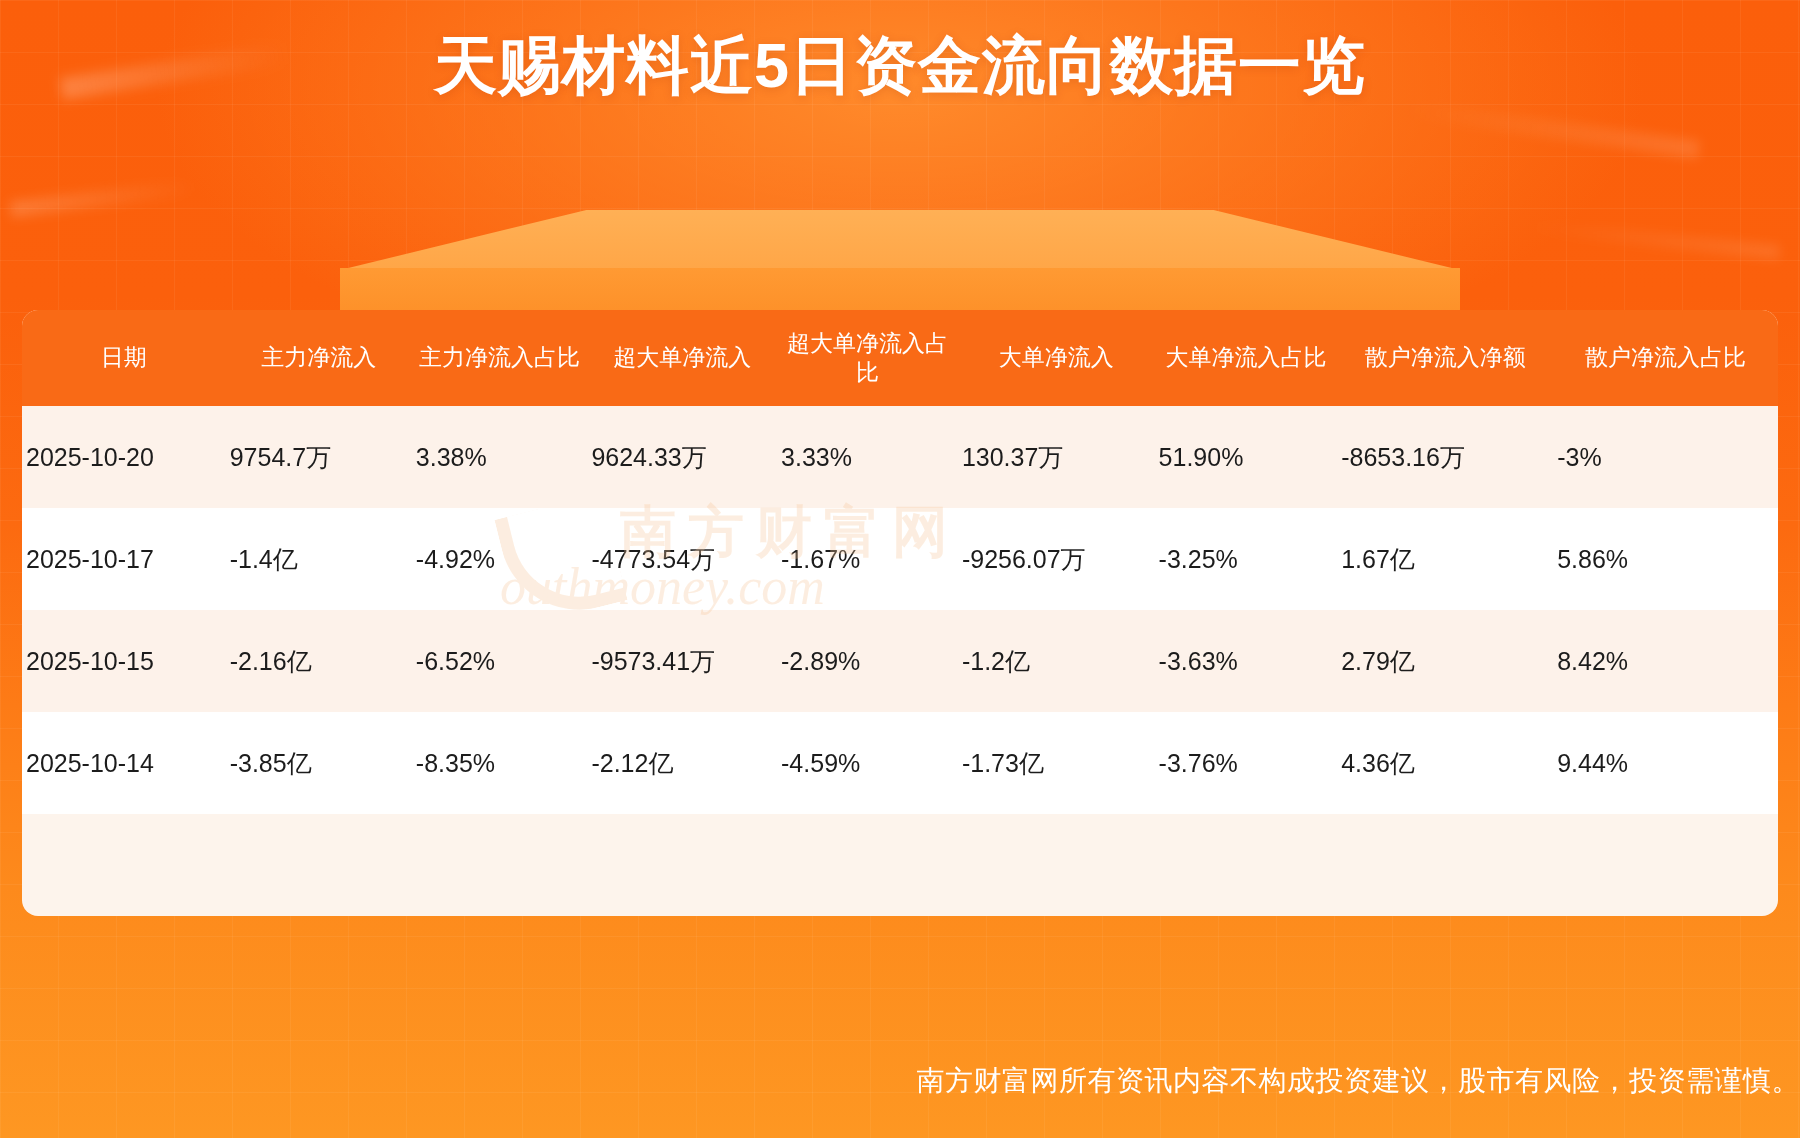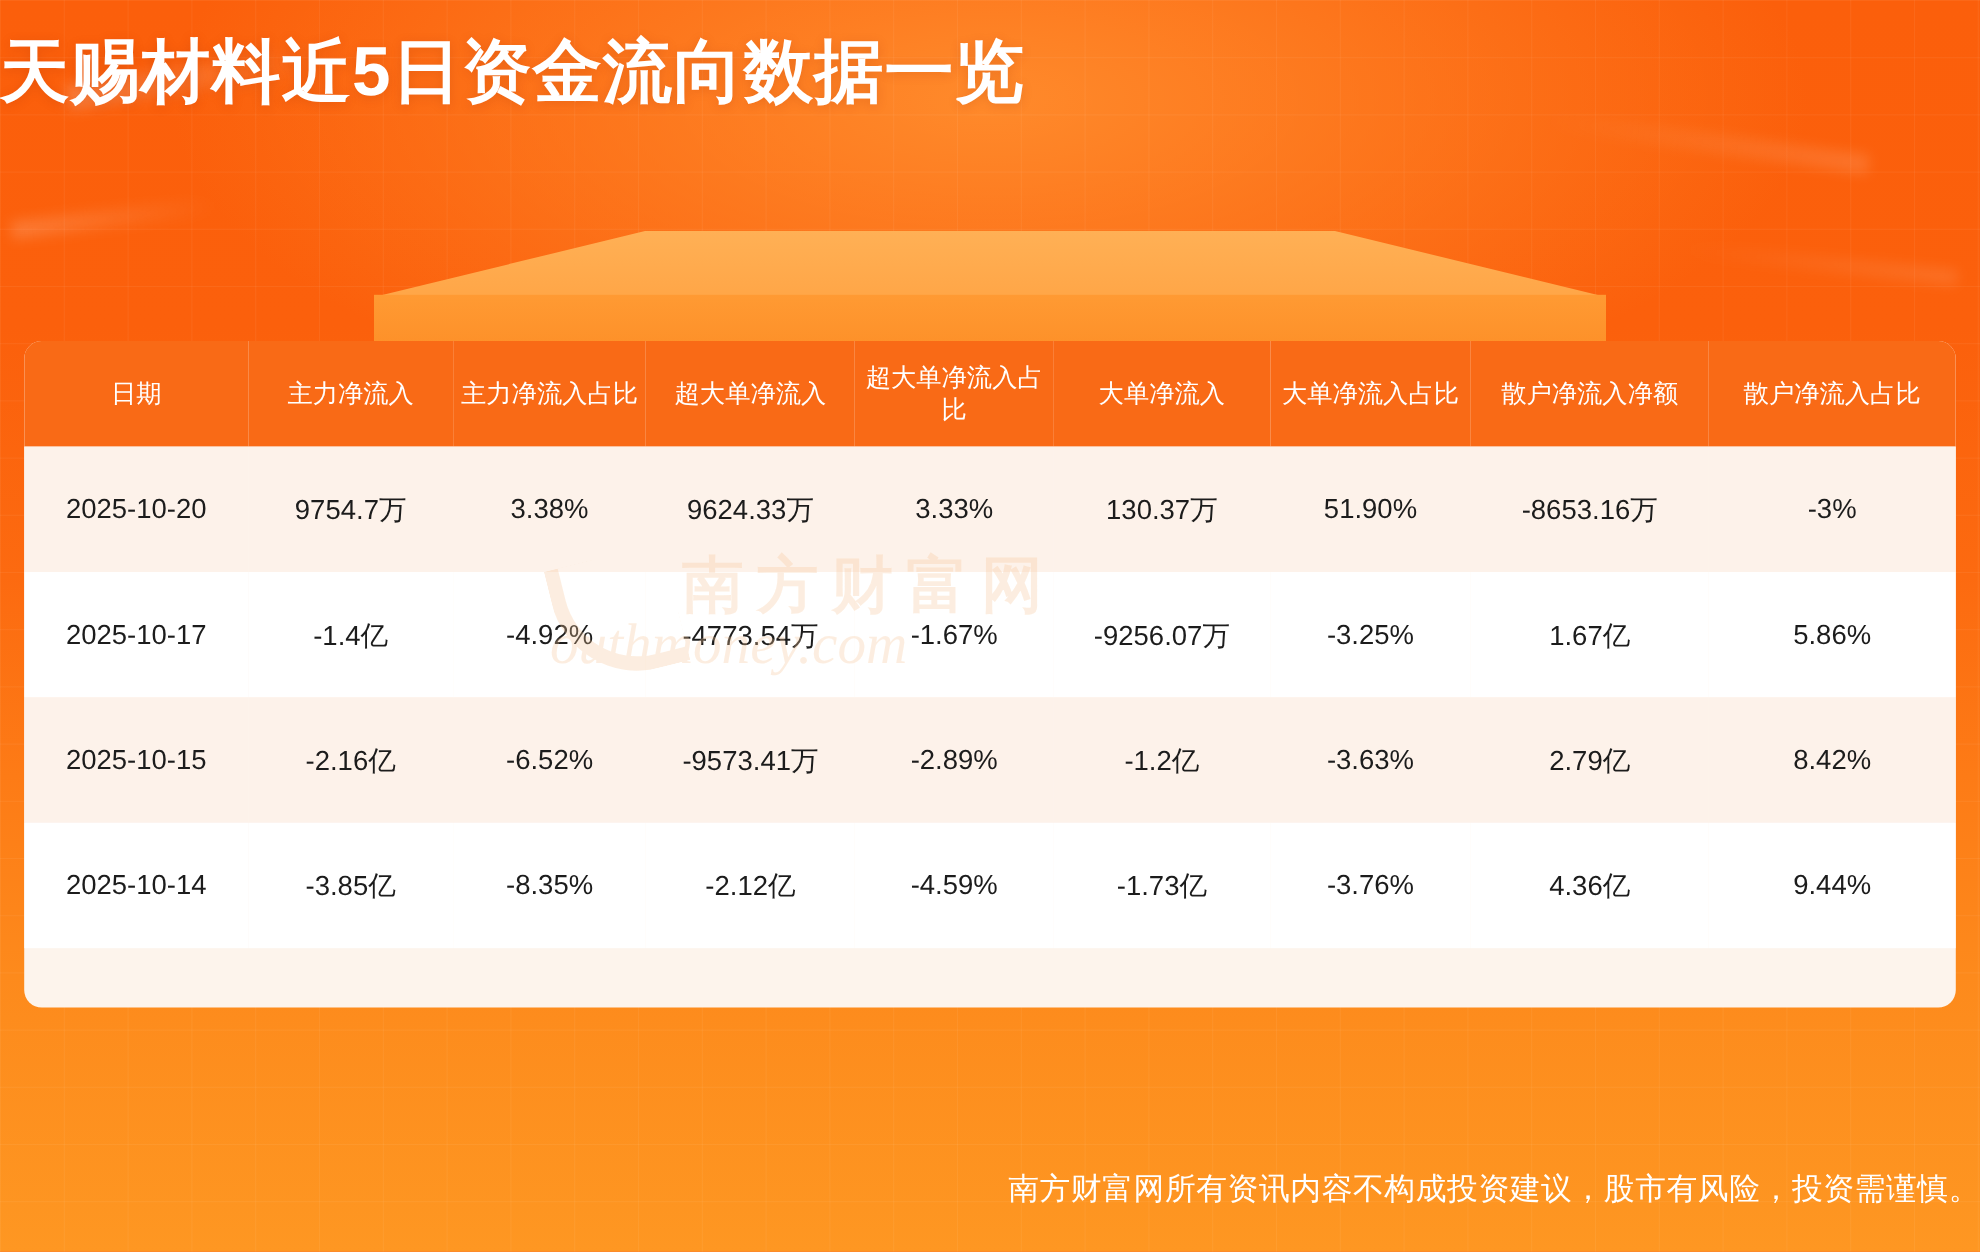--- a/index.html
+++ b/index.html
@@ -95,21 +95,21 @@
     position: absolute; left: 1066px; top: 228px; width: 110px; height: 26px;
     background: #fe8a22; clip-path: polygon(0% 0%, 100% 0%, 22% 100%);
   }
   .p-sheen {
     position: absolute; left: 660px; top: 206px; width: 420px; height: 30px;
     background: linear-gradient(180deg, rgba(255,205,140,.55), rgba(255,180,100,0));
     clip-path: polygon(4% 0%, 97% 6%, 100% 100%, 0% 100%);
   }
 
   
-  .head { position: absolute; left: 0; right: 0; top: 28px; z-index: 6; }
+  .head { position: absolute; left: 0; right: 0; top: 28px; text-align: center; z-index: 6; }
   .title {
     font-size: 63px;
     font-weight: bold;
     color: #ffffff;
     letter-spacing: 1px;
     line-height: 1.18;
     text-shadow: 0 2px 10px rgba(150,40,0,.18);
   }
   .subtitle {
     margin-top: 30px;
@@ -144,22 +144,21 @@
     font-weight: normal;
     height: 96px;
     padding: 6px 4px;
     line-height: 1.28;
     text-align: center;
     vertical-align: middle;
   }
   tbody td {
     font-size: 25px;
     color: #1c1c1c;
-    height: 114px;
-    text-align: center;
+    height: 102px;
     vertical-align: middle;
     padding: 4px;
   }
   tbody tr:nth-child(odd)  td { background: #fdf2ea; }
   tbody tr:nth-child(even) td { background: #ffffff; }
 
   col.c0 { width: 11.6%; }
   col.c1 { width: 10.6%; }
   col.c2 { width: 10.0%; }
   col.c3 { width: 10.8%; }

